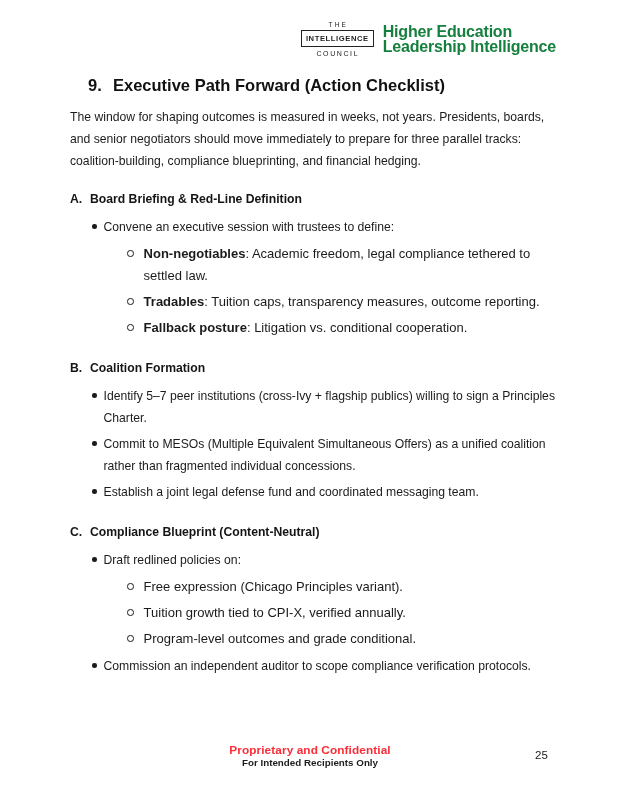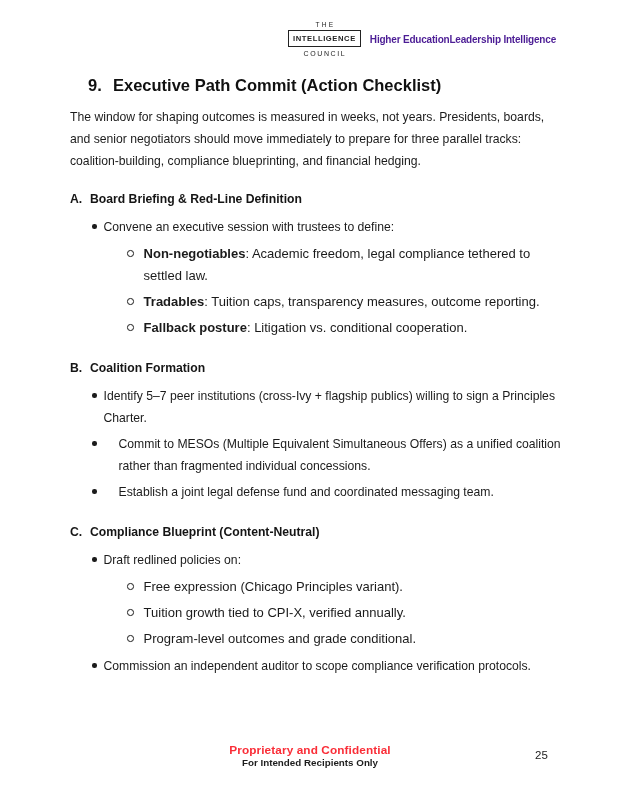--- a/index.html
+++ b/index.html
@@ -10,31 +10,31 @@
     font-family:"Liberation Sans",sans-serif;
     color:#1b1b1b;
     overflow:hidden;
   }
   
   .brand{position:absolute;top:21px;right:64px;display:flex;align-items:center;gap:9px;}
   .logo{display:flex;flex-direction:column;align-items:center;color:#222;}
   .logo-the{font-size:6.5px;letter-spacing:2.2px;margin-bottom:2px;padding-left:2px;}
   .logo-box{border:1.6px solid #222;font-size:7.6px;font-weight:bold;letter-spacing:.6px;padding:3px 4px;white-space:nowrap;}
   .logo-council{font-size:7px;letter-spacing:1.6px;margin-top:3px;padding-left:1px;}
-  .tagline{display:flex;flex-direction:row;font-weight:bold;font-size:10px;line-height:15px;letter-spacing:-.2px;color:#4c1d95;}
+  .tagline{display:flex;flex-direction:column;font-weight:bold;font-size:16px;line-height:15px;letter-spacing:-.2px;color:#15803d;}
   
   h1{margin:74px 56px 0 88px;font-size:16.5px;line-height:23px;font-weight:bold;color:#111;display:flex;}
   .h-num{width:25px;flex:none;}
   .intro{margin:9px 58px 0 70px;font-size:12.2px;line-height:22px;}
   .sec{margin-top:18px;}
   .sec-a{margin-top:16px;}
   .sec-head{display:flex;margin:0 56px 0 70px;font-size:12.2px;line-height:22px;font-weight:bold;color:#151515;}
   .sec-letter{width:20px;flex:none;}
   .li1{display:flex;margin:6px 56px 0 92px;font-size:12.2px;line-height:22px;}
-  .li1 + .li1{margin-top:4px;gap:15px;}
+  .li1 + .li1{margin-top:4px;}
   .sublist + .li1{margin-top:5px;}
   .m1{flex:none;width:4.5px;height:4.5px;border-radius:50%;background:#1b1b1b;margin:8px 7px 0 0;}
   .sublist{margin-top:5px;}
   .li2{display:flex;margin:4px 56px 0 127px;font-size:13px;line-height:22px;}
   .li2:first-child{margin-top:0;}
   .m2{flex:none;width:4.6px;height:4.6px;border-radius:50%;border:1.3px solid #1b1b1b;margin:7px 10px 0 0;background:transparent;}
   .li-text b{font-weight:bold;}
   
   .pagenum{position:absolute;top:727px;left:535px;font-size:11.5px;color:#1b1b1b;margin-top:22px;}
   .footer{position:absolute;top:743px;left:0;right:0;text-align:center;}
@@ -53,21 +53,21 @@
       <span class="logo-council">COUNCIL</span>
     </div>
     <div class="tagline">
       <span>Higher Education</span>
       <span>Leadership Intelligence</span>
     </div>
   </header>
 
   <h1>
     <span class="h-num">9.</span>
-    <span>Executive Path Commit (Action Checklist)</span>
+    <span>Executive Path Forward (Action Checklist)</span>
   </h1>
 
   <p class="intro">The window for shaping outcomes is measured in weeks, not years. Presidents, boards, and senior negotiators should move immediately to prepare for three parallel tracks: coalition-building, compliance blueprinting, and financial hedging.</p>
 
   <section class="sec sec-a">
     <div class="sec-head">
       <span class="sec-letter">A.</span>
       <span>Board Briefing &amp; Red-Line Definition</span>
     </div>
     <div class="li1">

